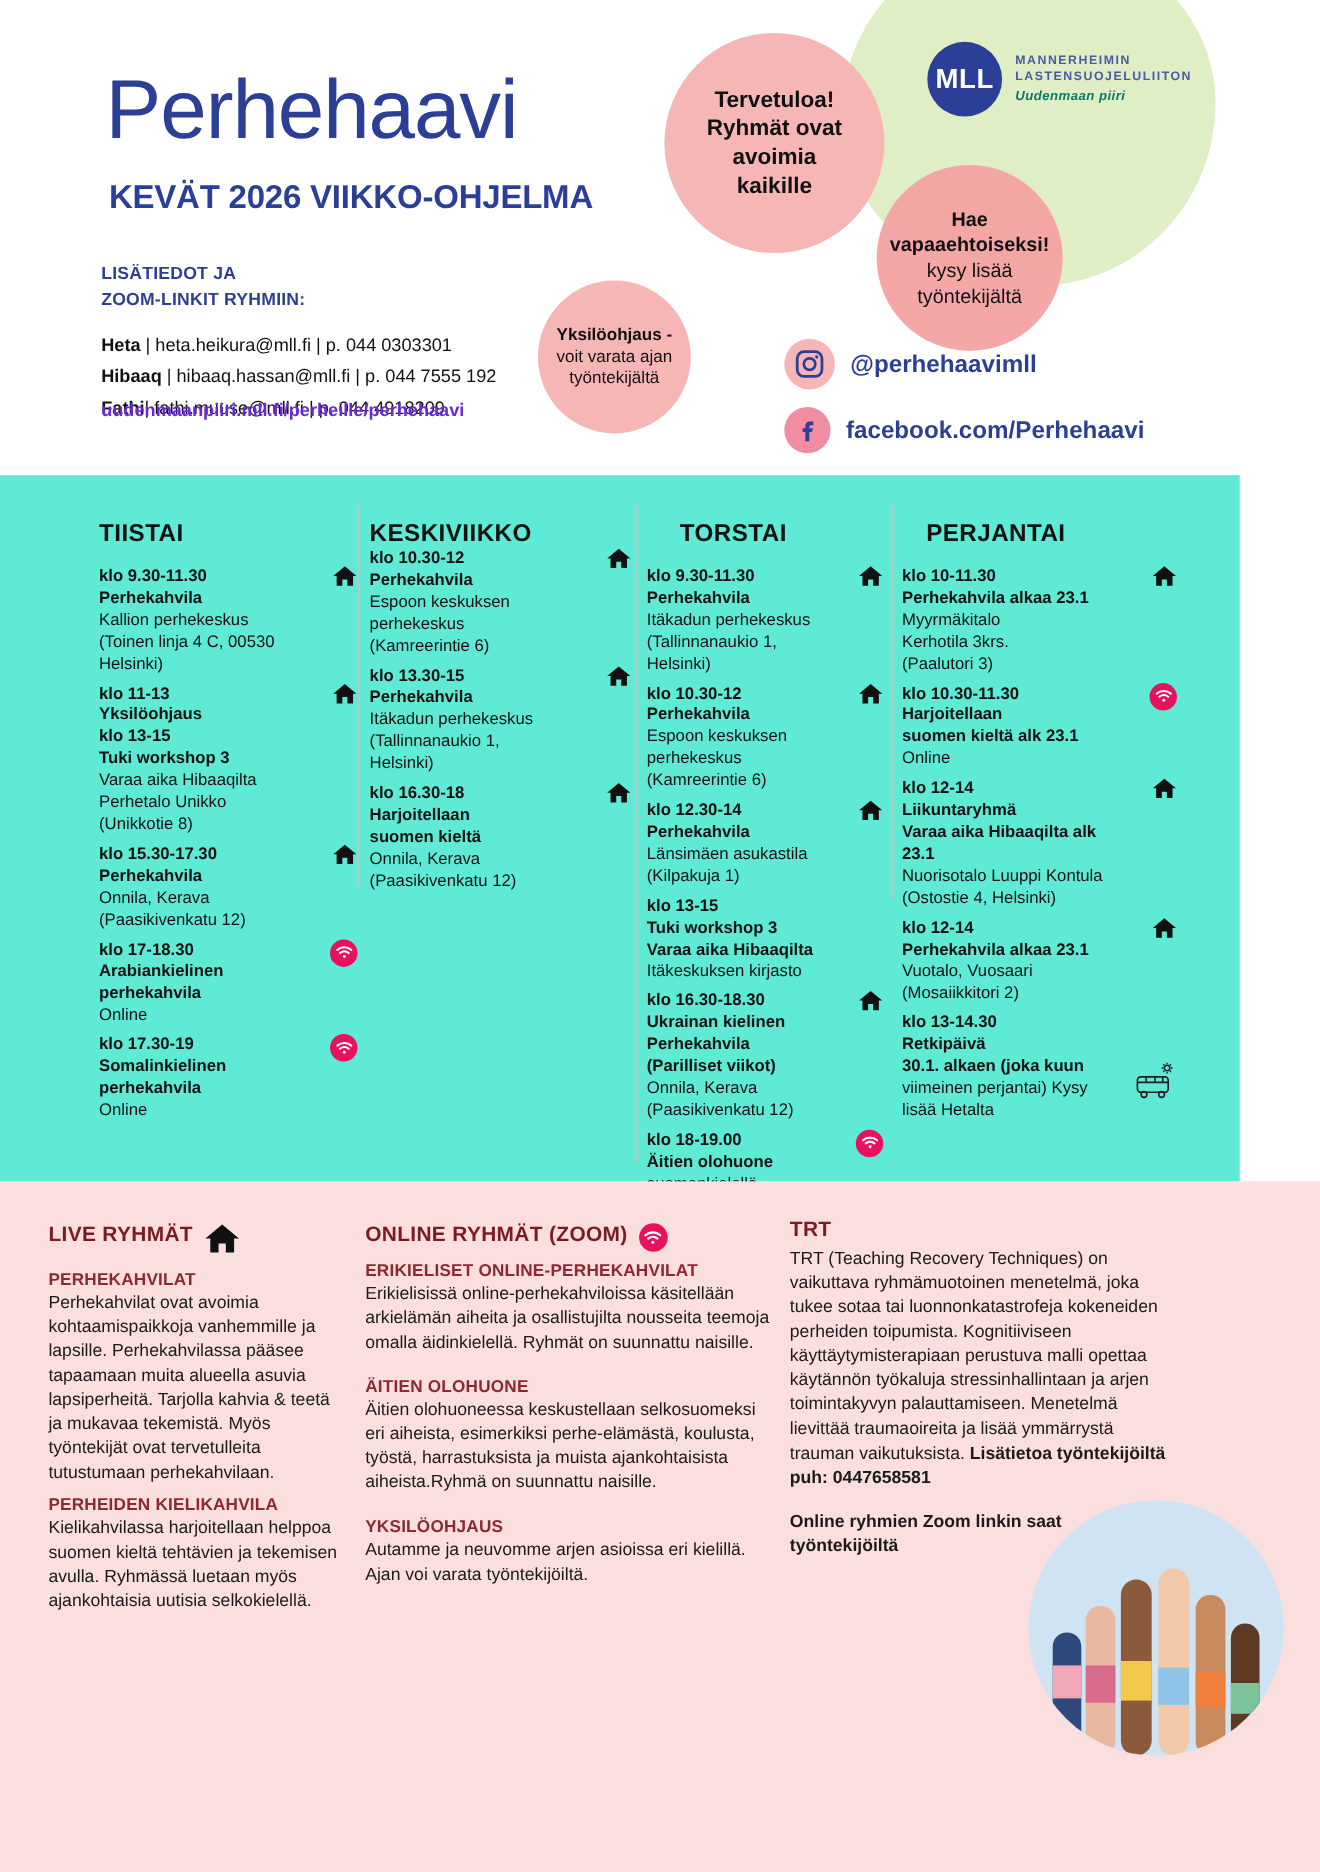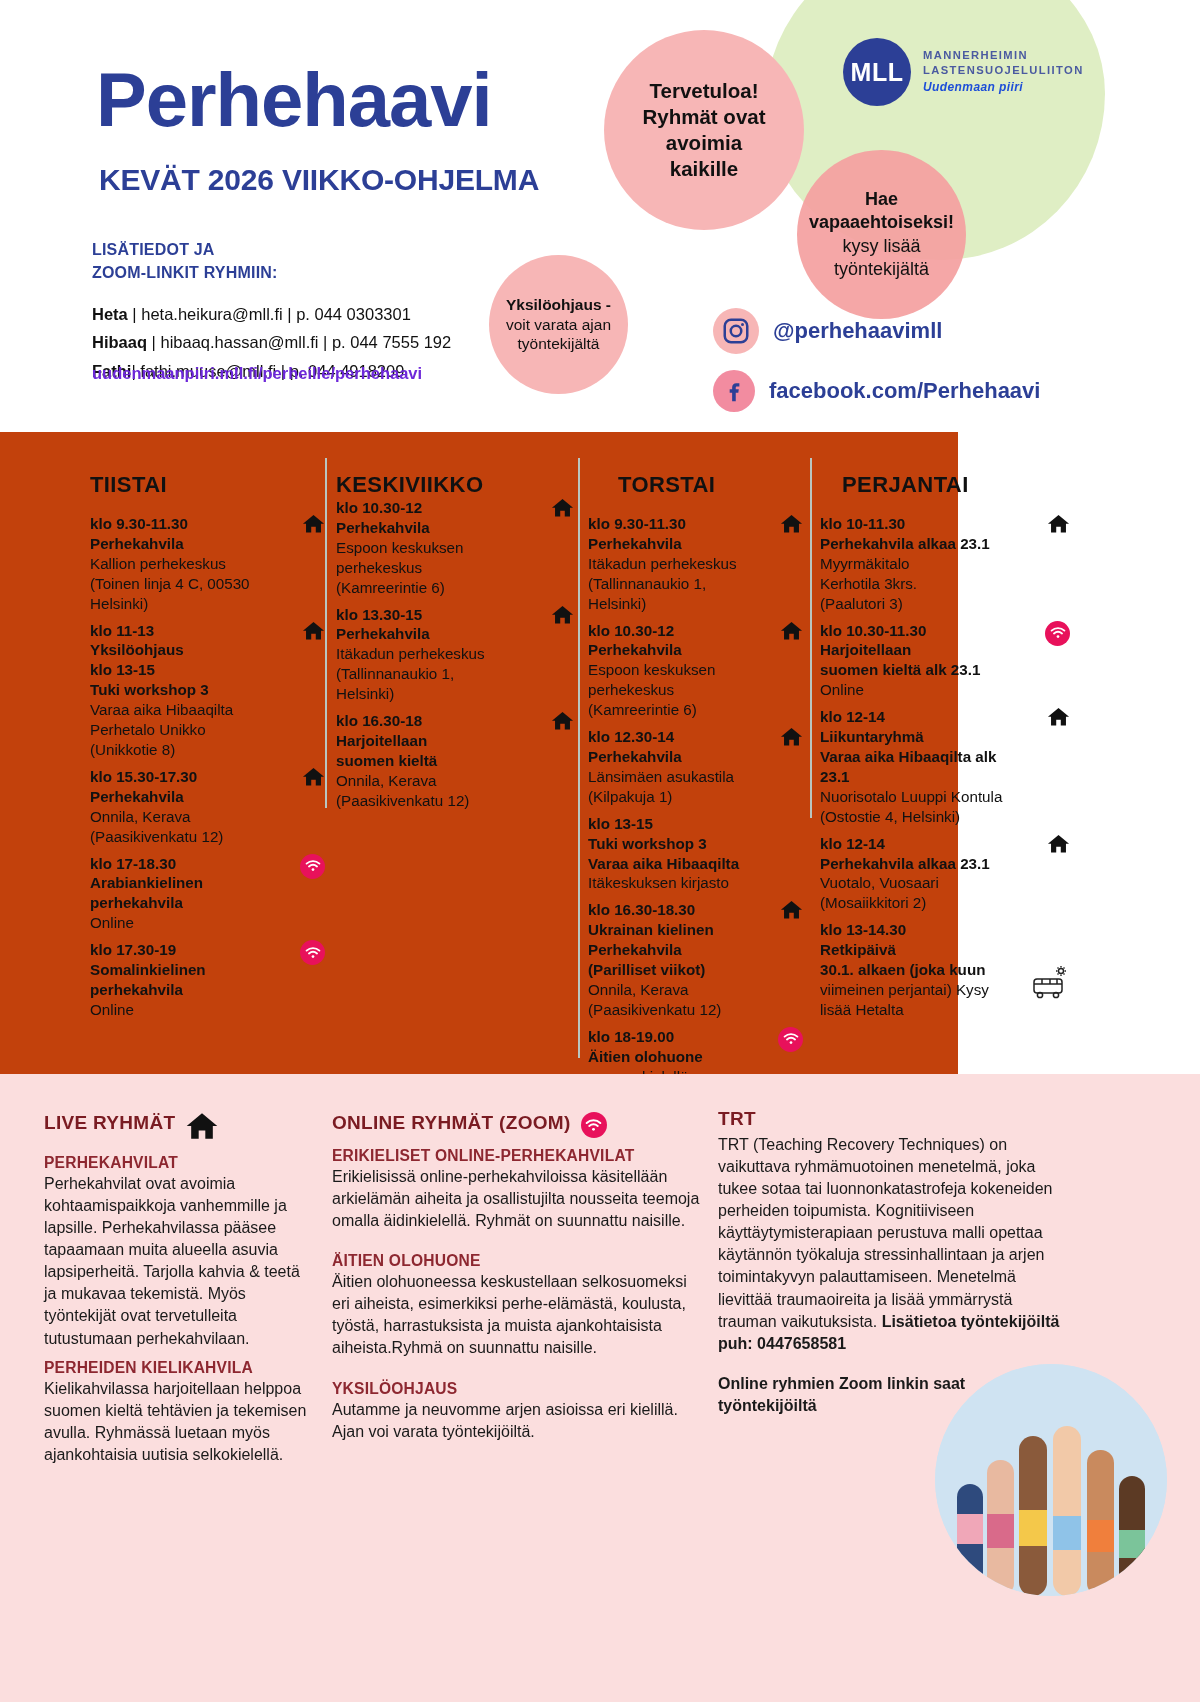--- a/index.html
+++ b/index.html
@@ -10,21 +10,21 @@
     color:#111;
   }
   
   .hero{position:absolute;left:0;top:0;width:1200px;height:432px;background:#fff;overflow:hidden;}
   .green-blob{
     position:absolute;left:765px;top:-60px;width:340px;height:320px;
     background:#dfeec4;border-radius:50% 50% 48% 52% / 52% 48% 52% 48%;
   }
   .title{
     position:absolute;left:96px;top:62px;
-    font-size:76px;font-weight:bold;color:#2c3f96;letter-spacing:-1px;line-height:1;
+    font-size:76px;font-weight:normal;color:#2c3f96;letter-spacing:-1px;line-height:1;
   }
   .subtitle{
     position:absolute;left:99px;top:163px;
     font-size:30px;font-weight:bold;color:#2c3f96;letter-spacing:-0.2px;text-align:center;
   }
   .contact-head{
     position:absolute;left:92px;top:238px;
     font-size:16px;font-weight:bold;color:#2c3f96;line-height:1.45;letter-spacing:.2px;
   }
   .contact-lines{position:absolute;left:92px;top:300px;font-size:16.5px;color:#111;line-height:1.72;}
@@ -40,30 +40,30 @@
   .c-volunteer{left:797px;top:150px;width:169px;height:169px;font-size:18px;color:#111;background:rgba(244,160,160,.92);}
   .c-individual{left:489px;top:255px;width:139px;height:139px;font-size:15.5px;color:#111;}
 
   .mll-logo{position:absolute;left:843px;top:38px;display:flex;align-items:center;gap:12px;}
   .mll-circle{
     width:68px;height:68px;border-radius:50%;background:#2c3f96;
     display:flex;align-items:center;justify-content:center;
     color:#fff;font-size:25px;font-weight:bold;letter-spacing:.5px;
   }
   .mll-text{font-size:11.2px;color:#4a5aa0;line-height:1.42;letter-spacing:1.4px;font-weight:bold;}
-  .mll-text .it{font-style:italic;letter-spacing:.4px;font-size:12px;color:#1d4ed8;}
+  .mll-text .it{font-style:italic;letter-spacing:.4px;font-size:12px;color:#0f766e;}
 
   .social{position:absolute;left:713px;top:308px;}
   .social-row{display:flex;align-items:center;gap:14px;margin-bottom:16px;}
   .social-handle{font-size:22px;font-weight:bold;color:#2c3f96;}
   .ig-badge{width:46px;height:46px;border-radius:50%;background:#f7b6b6;display:flex;align-items:center;justify-content:center;}
   .fb-badge{width:42px;height:42px;border-radius:50%;background:#f28ca0;display:flex;align-items:center;justify-content:center;}
 
   
-  .schedule{position:absolute;left:0;top:432px;width:958px;height:642px;background:#c2410c;}
+  .schedule{position:absolute;left:0;top:432px;width:1127px;height:642px;background:#5eead4;}
   .col{position:absolute;top:0;height:642px;}
   .col-head{font-size:22px;font-weight:bold;letter-spacing:.4px;color:#111;}
   .divider{position:absolute;top:26px;width:1.6px;background:#b9c6c2;}
   .ev{position:relative;margin-bottom:7px;}
   .ev .ln{font-size:15.2px;line-height:1.31;color:#111;}
   .ev .ln.b{font-weight:bold;}
   .icon-slot{position:absolute;}
   .wifi-badge{width:25px;height:25px;border-radius:50%;background:#e8115b;display:inline-flex;align-items:center;justify-content:center;}
 
   

